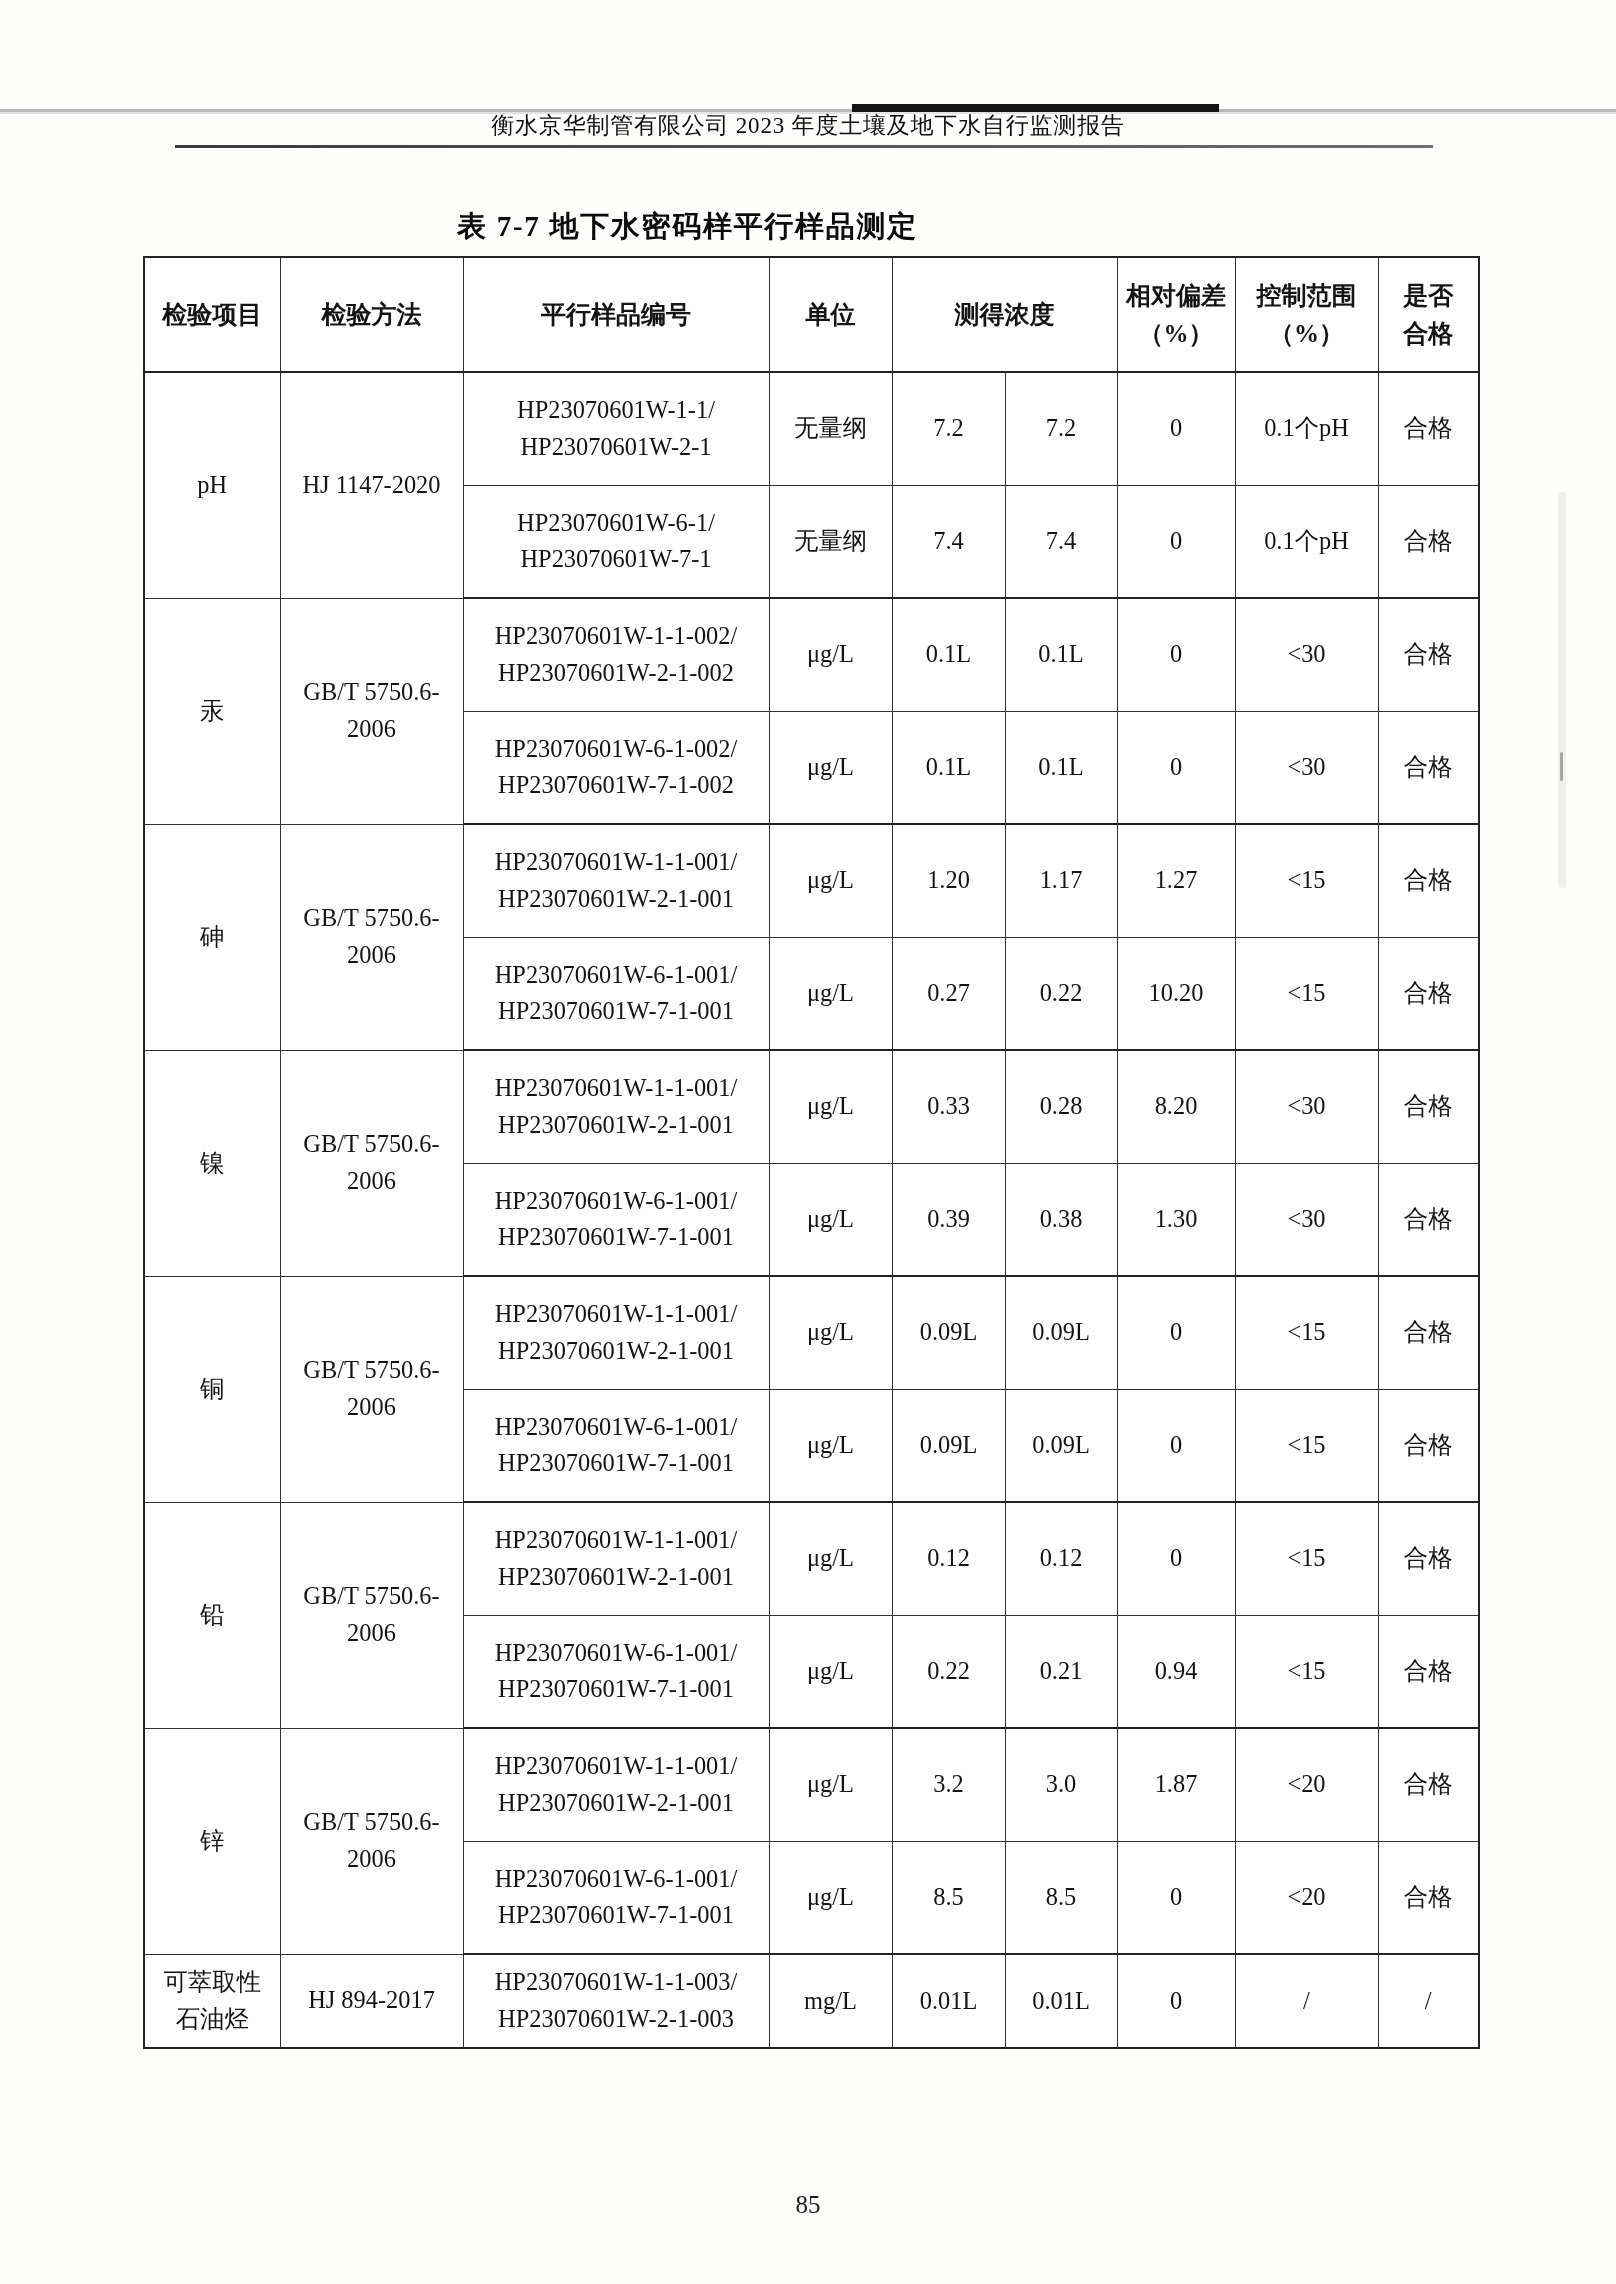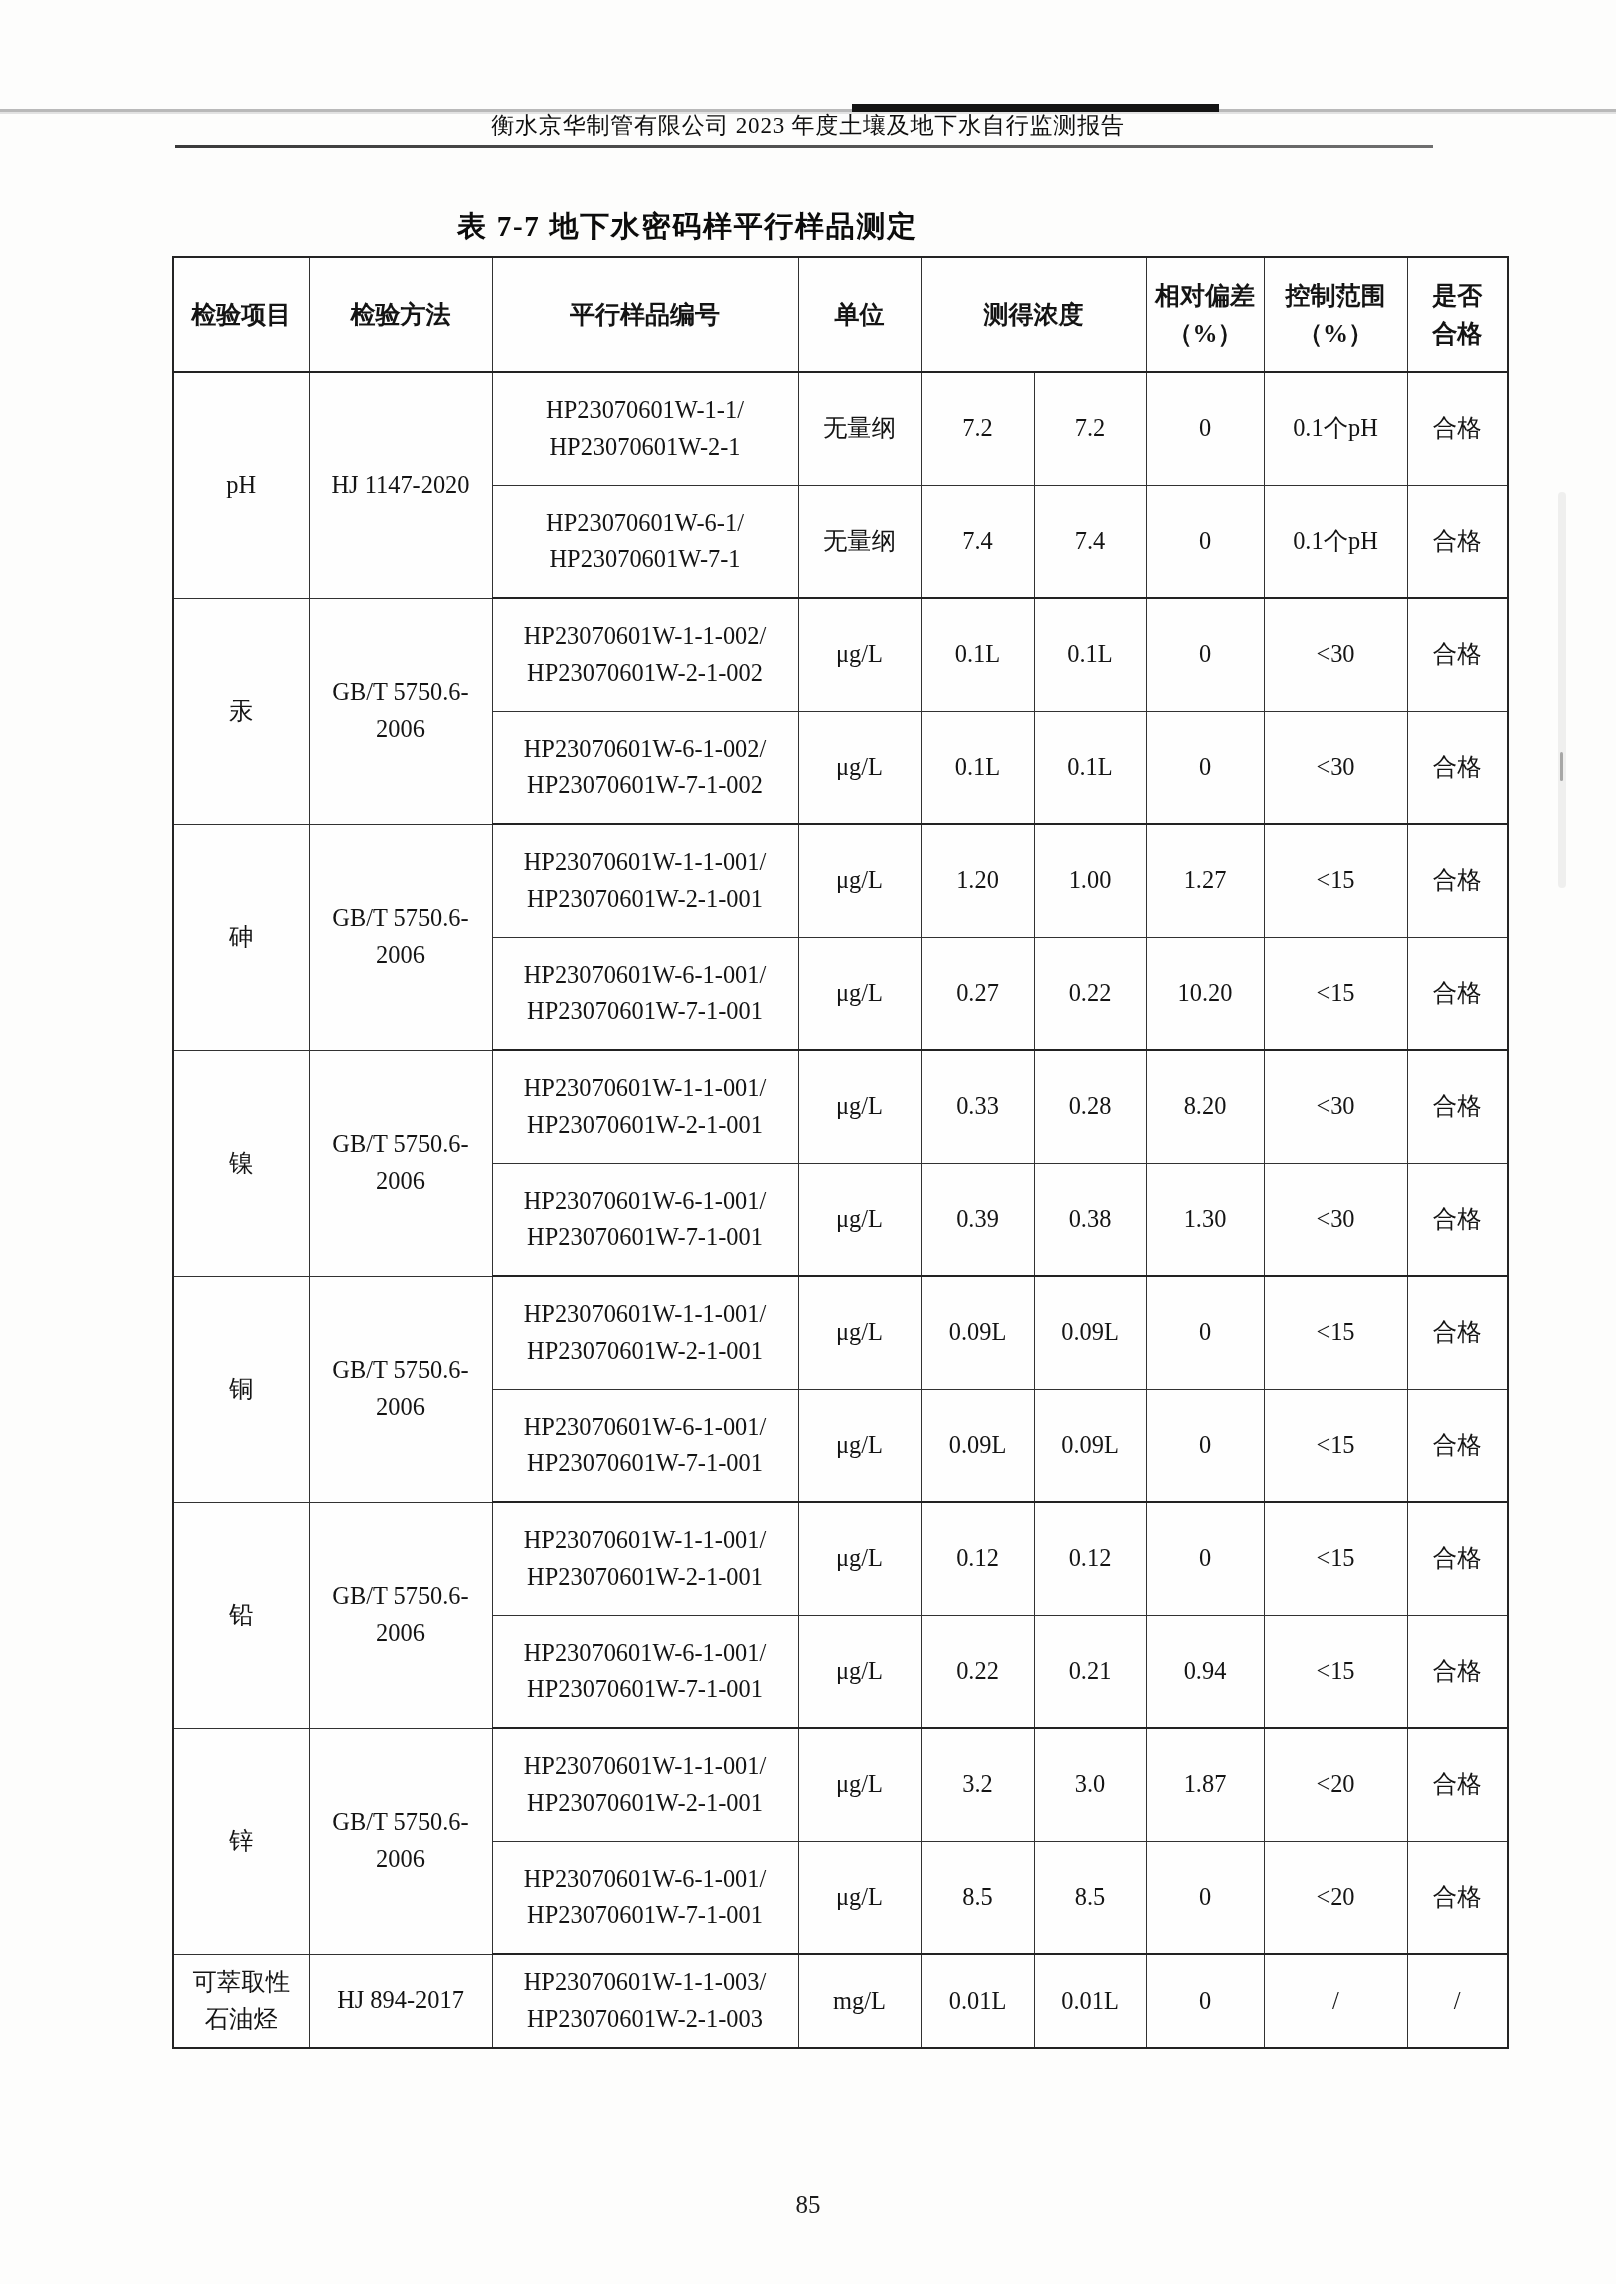--- a/index.html
+++ b/index.html
@@ -39,21 +39,20 @@
     position:absolute; top:2191px; left:0; width:1616px;
     text-align:center; font-size:25px; color:#1c1c1c;
   }
 
   
   table.data-table {
     position:absolute; left:143px; top:256px; width:1334px;
     border-collapse:collapse; table-layout:fixed;
     border:2.5px solid #242424;
     background:#fefefe;
-    margin-left:29px;
   }
   .data-table th, .data-table td {
     border:1.7px solid #323232;
     text-align:center; vertical-align:middle;
     white-space:pre-line;
     padding:0 3.4px;
     font-size:24.4px; line-height:1.5; color:#141414;
     overflow:hidden;
   }
   .data-table thead tr { height:115px; }
@@ -154,21 +153,21 @@
       </tr>
 
       <tr>
         <td rowspan="2">砷</td>
         <td rowspan="2">GB/T 5750.6-
 2006</td>
         <td class="cell-ids">HP23070601W-1-1-001/
 HP23070601W-2-1-001</td>
         <td>μg/L</td>
         <td>1.20</td>
-        <td>1.00</td>
+        <td>1.17</td>
         <td>1.27</td>
         <td>&lt;15</td>
         <td>合格</td>
       </tr>
       <tr class="group-end">
         <td class="cell-ids">HP23070601W-6-1-001/
 HP23070601W-7-1-001</td>
         <td>μg/L</td>
         <td>0.27</td>
         <td>0.22</td>

